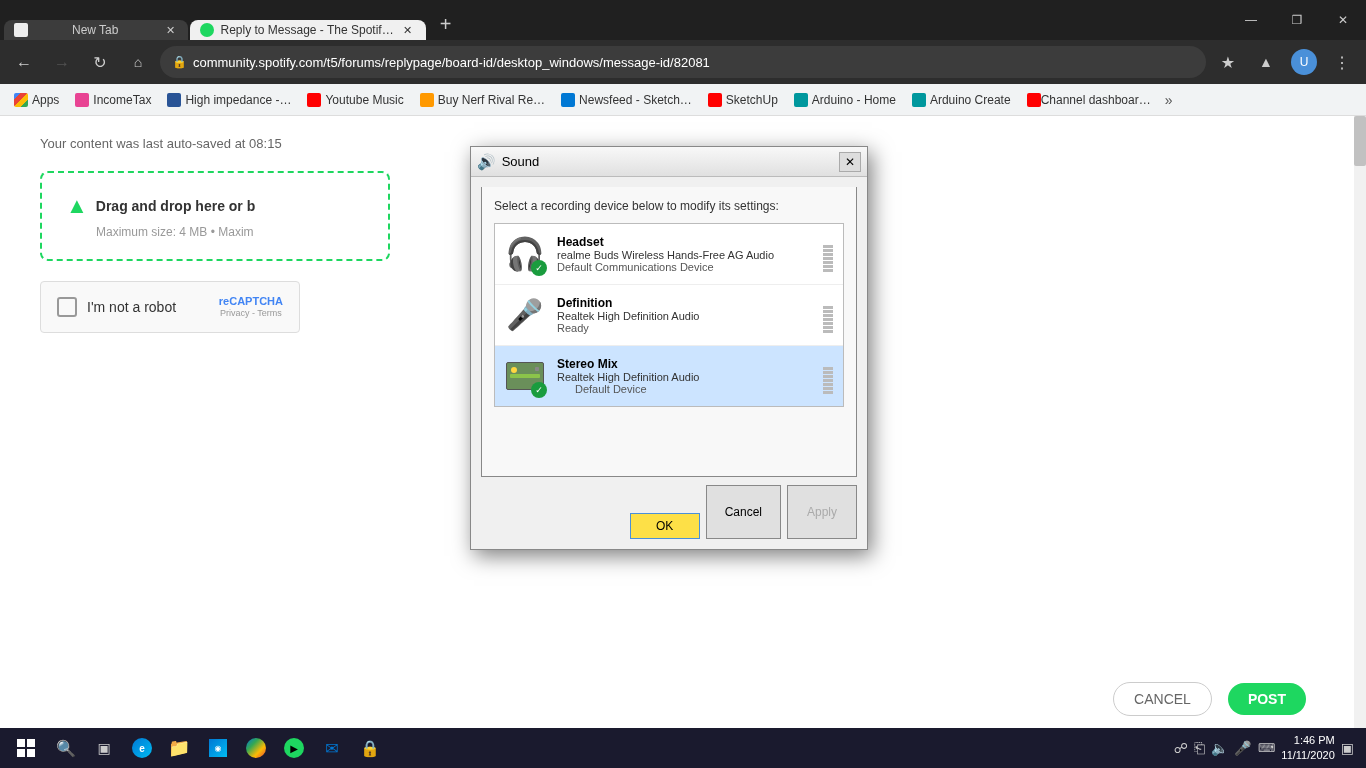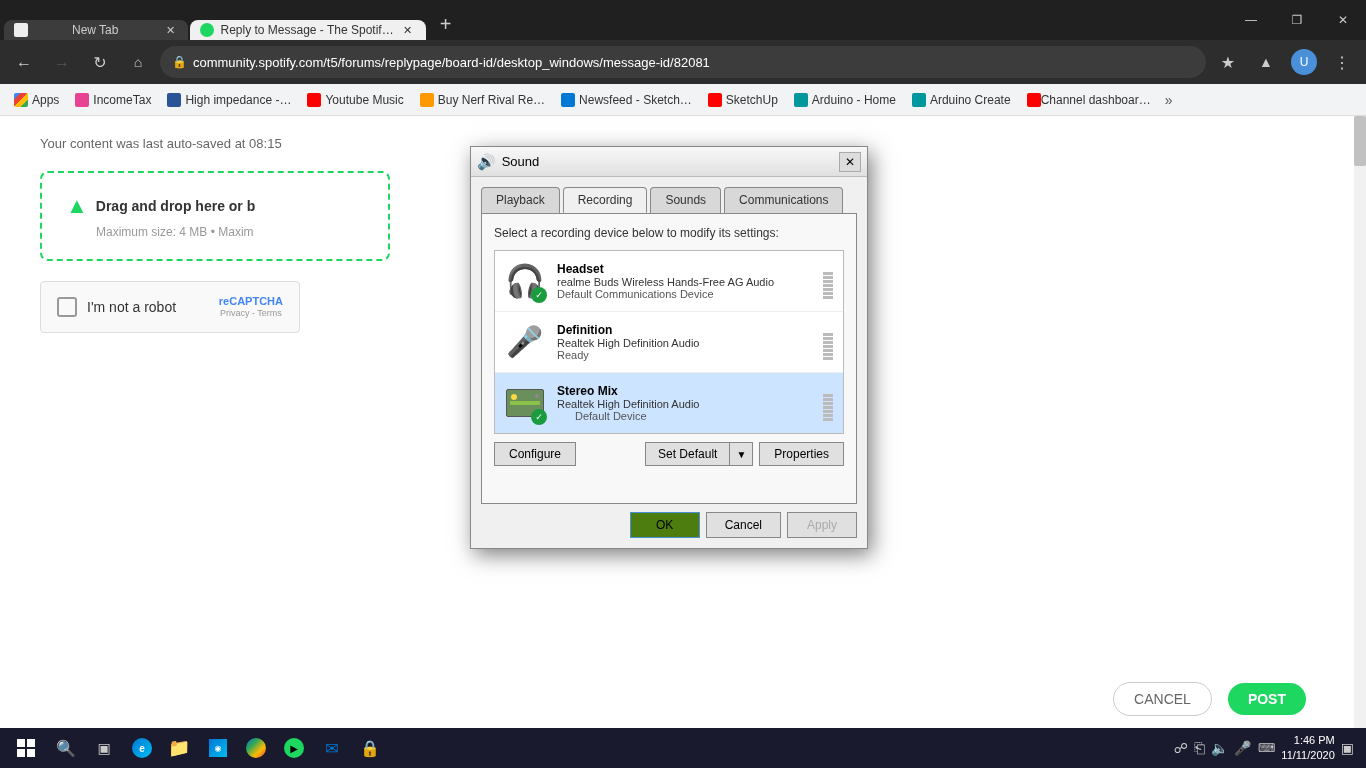--- a/index.html
+++ b/index.html
@@ -135,26 +135,20 @@
     <div style="position:absolute;top:30px;left:470px;width:398px;background:#f0f0f0;border:1px solid #888;box-shadow:4px 6px 20px rgba(0,0,0,0.5);pointer-events:all;">
 
       <div style="display:flex;align-items:center;height:30px;background:linear-gradient(to bottom,#f8f8f8,#e0e0e0);border-bottom:1px solid #bbb;padding:0 6px;">
         <span style="font-size:15px;margin-right:6px;">🔊</span>
         <span style="flex:1;font-size:13px;color:#000;">Sound</span>
         <div style="width:22px;height:20px;background:#ddd;border:1px solid #aaa;display:flex;align-items:center;justify-content:center;font-size:12px;cursor:pointer;">✕</div>
       </div>
 
       <div style="padding:10px 10px 0 10px;">
 
-        <div style="display:flex;gap:0;border-bottom:1px solid #888;position:relative;">
-          <div style="padding:5px 14px;font-size:12px;cursor:pointer;color:#333;background:#d8d8d8;border:1px solid #888;border-bottom:none;margin-right:3px;border-radius:4px 4px 0 0;">Playback</div>
-          <div style="padding:5px 14px;font-size:12px;cursor:pointer;color:#333;background:#f0f0f0;border:1px solid #888;border-bottom:1px solid #f0f0f0;margin-right:3px;border-radius:4px 4px 0 0;position:relative;z-index:2;">Recording</div>
-          <div style="padding:5px 14px;font-size:12px;cursor:pointer;color:#333;background:#d8d8d8;border:1px solid #888;border-bottom:none;margin-right:3px;border-radius:4px 4px 0 0;">Sounds</div>
-          <div style="padding:5px 14px;font-size:12px;cursor:pointer;color:#333;background:#d8d8d8;border:1px solid #888;border-bottom:none;border-radius:4px 4px 0 0;">Communications</div>
-        </div>
 
         <div style="border:1px solid #888;border-top:none;background:#f8f8f8;padding:12px;min-height:290px;">
           <p style="font-size:12px;color:#333;margin-bottom:10px;">Select a recording device below to modify its settings:</p>
 
           <div style="border:1px solid #bbb;background:#fff;">
 
             <div style="display:flex;align-items:center;padding:8px 8px;cursor:pointer;border-bottom:1px solid #eee;">
               <div style="width:44px;height:44px;margin-right:10px;display:flex;align-items:center;justify-content:center;position:relative;flex-shrink:0;">
                 <div style="font-size:32px;line-height:1;">🎧</div>
                 <div style="position:absolute;bottom:0;right:0;width:16px;height:16px;border-radius:50%;background:#1a9c3e;color:#fff;font-size:9px;display:flex;align-items:center;justify-content:center;">✓</div>
@@ -215,32 +209,24 @@
                 <div style="width:10px;height:3px;background:#bbb;"></div>
                 <div style="width:10px;height:3px;background:#bbb;"></div>
                 <div style="width:10px;height:3px;background:#bbb;"></div>
                 <div style="width:10px;height:3px;background:#bbb;"></div>
                 <div style="width:10px;height:3px;background:#bbb;"></div>
                 <div style="width:10px;height:3px;background:#bbb;"></div>
               </div>
             </div>
           </div>
 
-          <div style="display:flex;gap:6px;margin-top:8px;">
-            <button style="padding:4px 14px;font-size:12px;background:#e0e0e0;border:1px solid #888;cursor:pointer;">Configure</button>
-            <div style="display:flex;margin-left:auto;">
-              <button style="padding:4px 12px;font-size:12px;background:#e0e0e0;border:1px solid #888;border-right:none;cursor:pointer;">Set Default</button>
-              <button style="padding:4px 6px;font-size:10px;background:#e0e0e0;border:1px solid #888;cursor:pointer;">▼</button>
-            </div>
-            <button style="padding:4px 14px;font-size:12px;background:#e0e0e0;border:1px solid #888;cursor:pointer;">Properties</button>
-          </div>
         </div>
 
         <div style="display:flex;justify-content:flex-end;gap:6px;padding:8px 0 10px 0;">
-          <button style="padding:5px 24px;font-size:12px;background:#4d7c0f;border:1px solid #4a90d9;cursor:pointer;min-width:70px;">OK</button>
+          <button style="padding:5px 24px;font-size:12px;background:#fde047;border:1px solid #4a90d9;cursor:pointer;min-width:70px;margin-top:28px;">OK</button>
           <button style="padding:5px 18px;font-size:12px;background:#e0e0e0;border:1px solid #888;cursor:pointer;min-width:70px;">Cancel</button>
           <button style="padding:5px 18px;font-size:12px;background:#e0e0e0;border:1px solid #888;cursor:pointer;min-width:70px;color:#aaa;" disabled="">Apply</button>
         </div>
       </div>
     </div>
   </div>
 
   <div style="position:absolute;bottom:0;left:0;right:0;height:40px;background:#1a1a2e;display:flex;align-items:center;padding:0 6px;gap:2px;z-index:1000;">
 
     <div style="width:40px;height:40px;display:flex;align-items:center;justify-content:center;cursor:pointer;">

